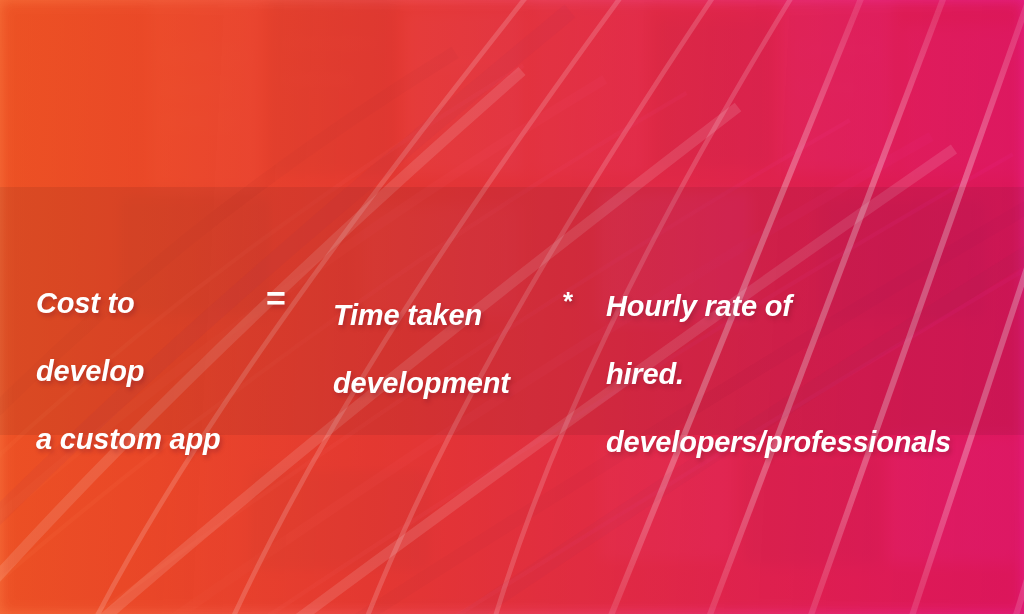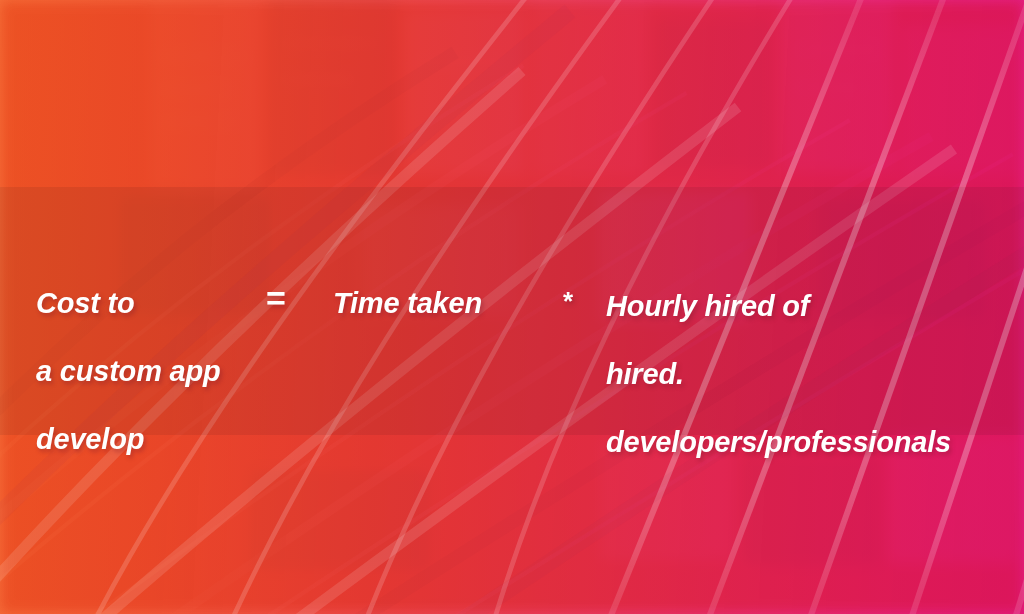--- a/index.html
+++ b/index.html
@@ -105,21 +105,21 @@
     color:#ffffff;
     font-style:normal;
     font-weight:700;
     line-height:1;
     text-shadow:2px 3px 4px rgba(120,20,40,.38);
   }
 
   
   .term-cost      { position:absolute; left:36px;  top:65px;  width:235px; }
   .op-equals      { position:absolute; left:266px; top:94px;  font-size:34px; }
-  .term-time      { position:absolute; left:333px; top:65px;  width:215px; }
+  .term-time      { position:absolute; left:333px; top:77px;  width:215px; }
   .op-star        { position:absolute; left:563px; top:101px; font-size:26px; }
   .term-rate      { position:absolute; left:606px; top:68px;  width:400px; }
 
   .term .ln{ display:block; }
 </style>
 </head>
 <body>
 
 <div class="banner">
 
@@ -209,32 +209,33 @@
       </g>
     </svg>
   </div>
 
   <div class="band"></div>
 
   <div class="formula">
 
     <div class="term term-cost">
       <span class="ln">Cost to</span>
+      <span class="ln">develop</span>
       <span class="ln">a custom app</span>
-      <span class="ln">develop</span>
     </div>
 
     <div class="op op-equals">=</div>
 
     <div class="term term-time">
       <span class="ln">Time taken</span>
+      <span class="ln">development</span>
     </div>
 
     <div class="op op-star">*</div>
 
     <div class="term term-rate">
-      <span class="ln">Hourly hired of</span>
+      <span class="ln">Hourly rate of</span>
       <span class="ln">hired.</span>
       <span class="ln">developers/professionals</span>
     </div>
 
   </div>
 </div>
 
 </body></html>

